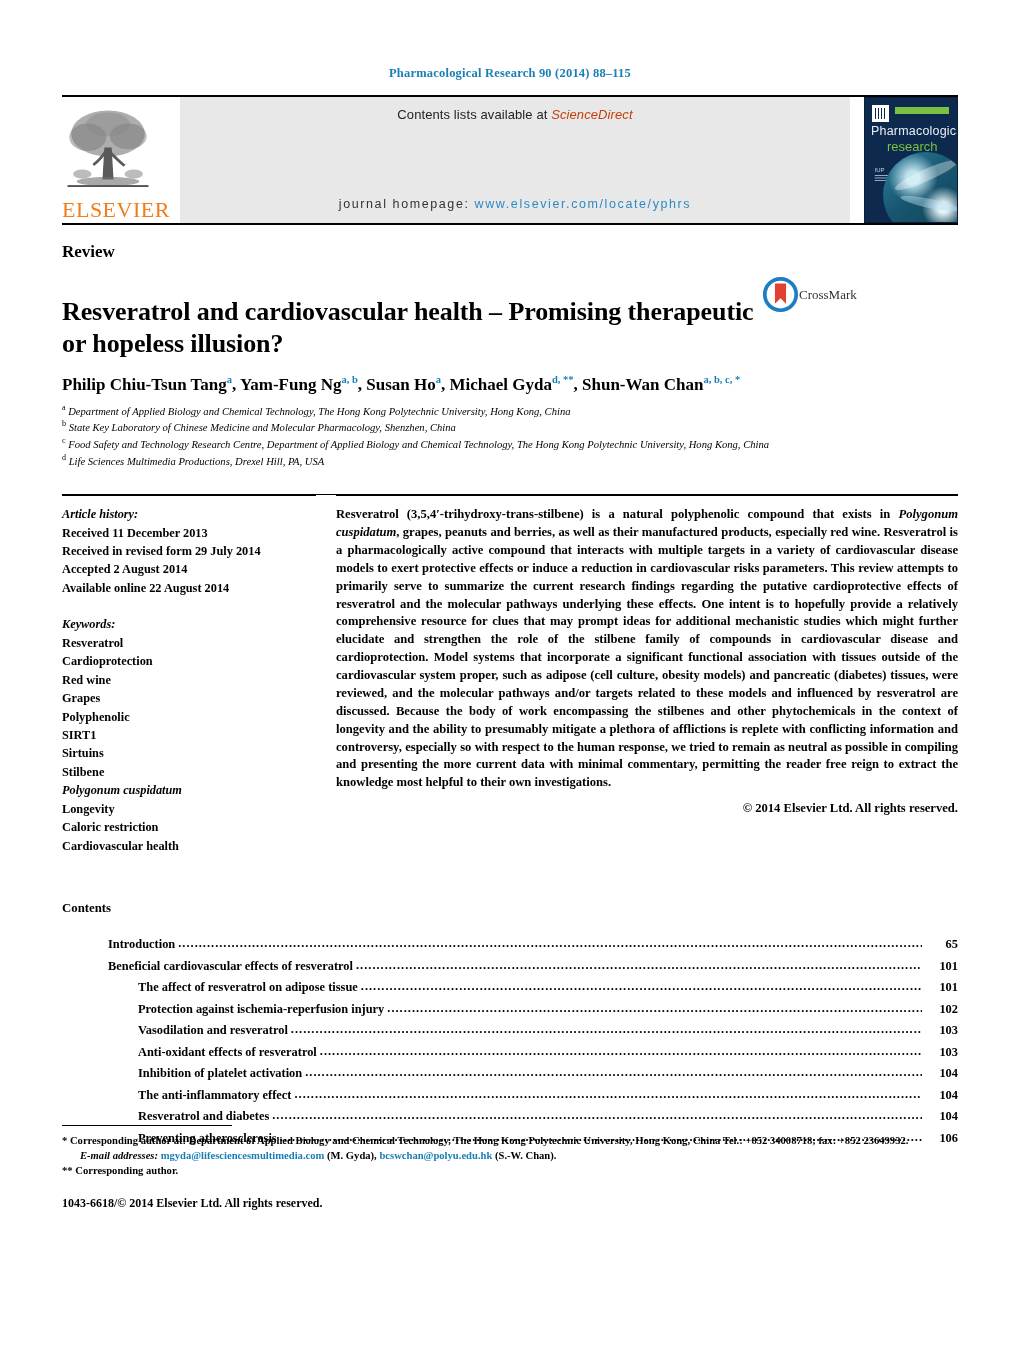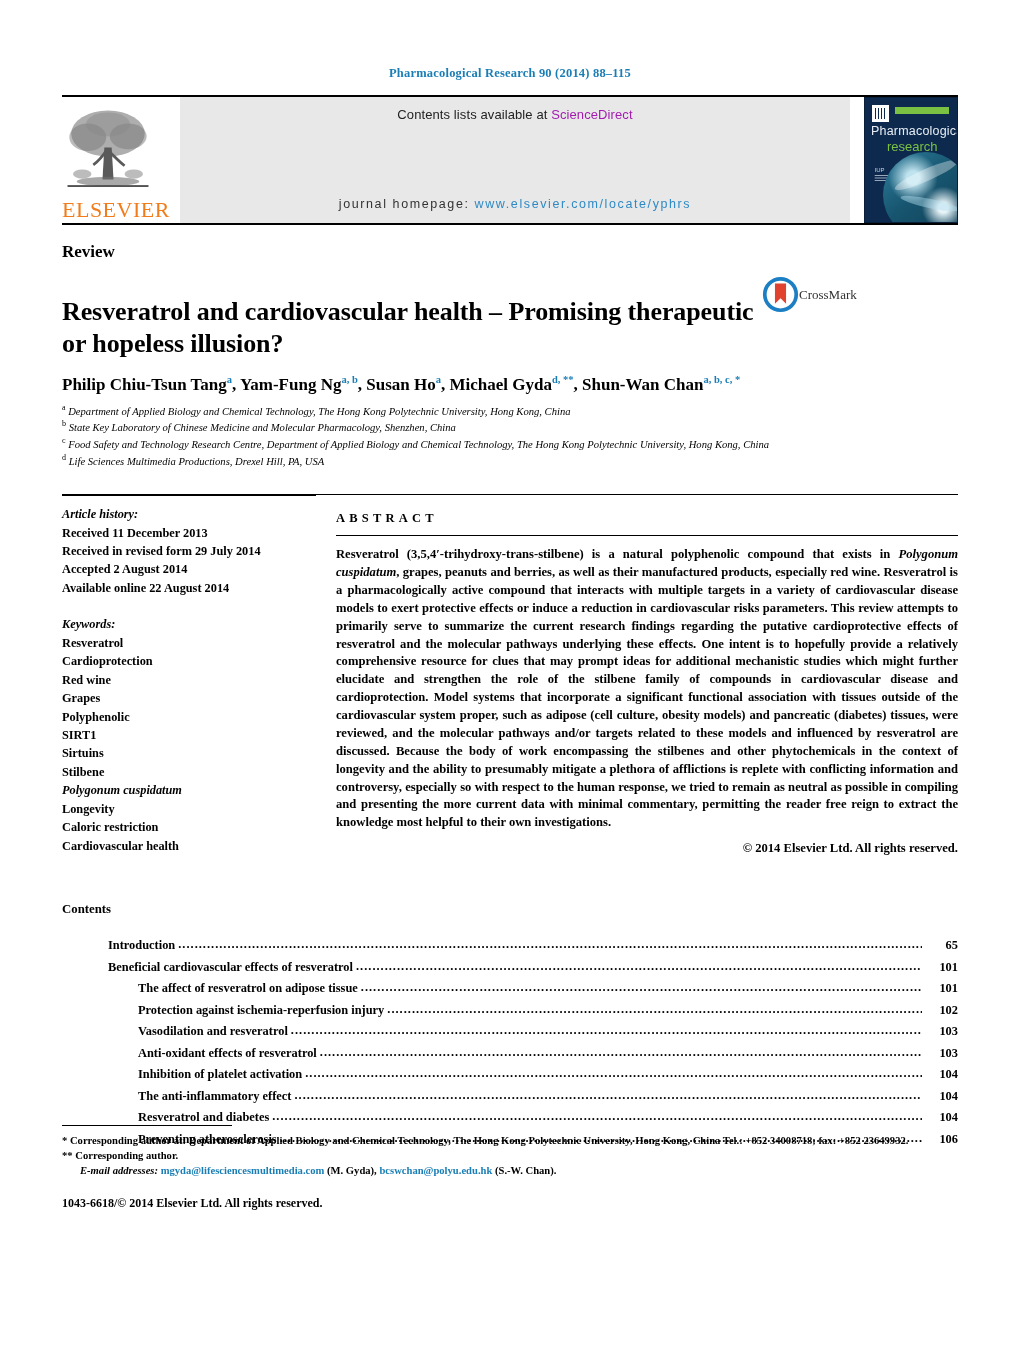--- a/index.html
+++ b/index.html
@@ -56,21 +56,21 @@
     display: flex; flex-direction: column;
     align-items: center; justify-content: space-between;
     padding: 10px 0 12px 0;
   }
   .sd-line {
     font-family: "Liberation Sans", sans-serif;
     font-size: 13px;
     color: #222;
     letter-spacing: .1px;
   }
-  .sd-link { color: #a21caf; }
+  .sd-link { color: #c2410c; font-style: italic; }
   .journal-name {
     font-family: "Liberation Serif", serif;
     font-size: 30px;
     color: #111;
     letter-spacing: .2px;
   }
   .homepage-line {
     font-family: "Liberation Sans", sans-serif;
     font-size: 12.5px;
     color: #333;
@@ -407,21 +407,20 @@
         <div>Sirtuins</div>
         <div>Stilbene</div>
         <div class="it">Polygonum cuspidatum</div>
         <div>Longevity</div>
         <div>Caloric restriction</div>
         <div>Cardiovascular health</div>
       </div>
     </div>
 
     <div class="col-abs">
-      <div class="sec-head">ABSTRACT</div>
       <div class="sec-rule"></div>
       <div class="abstract">Resveratrol (3,5,4′-trihydroxy-trans-stilbene) is a natural polyphenolic compound that exists in <i>Polygonum cuspidatum</i>, grapes, peanuts and berries, as well as their manufactured products, especially red wine. Resveratrol is a pharmacologically active compound that interacts with multiple targets in a variety of cardiovascular disease models to exert protective effects or induce a reduction in cardiovascular risks parameters. This review attempts to primarily serve to summarize the current research findings regarding the putative cardioprotective effects of resveratrol and the molecular pathways underlying these effects. One intent is to hopefully provide a relatively comprehensive resource for clues that may prompt ideas for additional mechanistic studies which might further elucidate and strengthen the role of the stilbene family of compounds in cardiovascular disease and cardioprotection. Model systems that incorporate a significant functional association with tissues outside of the cardiovascular system proper, such as adipose (cell culture, obesity models) and pancreatic (diabetes) tissues, were reviewed, and the molecular pathways and/or targets related to these models and influenced by resveratrol are discussed. Because the body of work encompassing the stilbenes and other phytochemicals in the context of longevity and the ability to presumably mitigate a plethora of afflictions is replete with conflicting information and controversy, especially so with respect to the human response, we tried to remain as neutral as possible in compiling and presenting the more current data with minimal commentary, permitting the reader free reign to extract the knowledge most helpful to their own investigations.</div>
       <div class="copyright">© 2014 Elsevier Ltd. All rights reserved.</div>
     </div>
   </div>
 
   <div class="contents-head">Contents</div>
   <div class="toc">
       <div class="toc-item lvl1">
         <span class="toc-label">Introduction</span>
@@ -471,26 +470,26 @@
       <div class="toc-item lvl2">
         <span class="toc-label">Preventing atherosclerosis</span>
         <span class="toc-dots">............................................................................................................................................................................................................................</span>
         <span class="toc-page">106</span>
       </div>
     </div>
 
   <div class="footnotes">
     <div class="fn-rule"></div>
     <div class="fn">* Corresponding author at: Department of Applied Biology and Chemical Technology, The Hong Kong Polytechnic University, Hong Kong, China Tel.: +852 34008718; fax: +852 23649932.</div>
-    <div class="fn">** Corresponding author.</div>
     <div class="fn fn-mail">
       <span class="it">E-mail addresses:</span>
       <span class="lnk">mgyda@lifesciencesmultimedia.com</span>
       <span>(M. Gyda)</span><span>,</span>
       <span class="lnk">bcswchan@polyu.edu.hk</span>
       <span>(S.-W. Chan).</span>
     </div>
+    <div class="fn">** Corresponding author.</div>
     <div class="doi-block">
       <div class="issn">1043-6618/© 2014 Elsevier Ltd. All rights reserved.</div>
     </div>
   </div>
 
 </div>
 
 </body></html>

